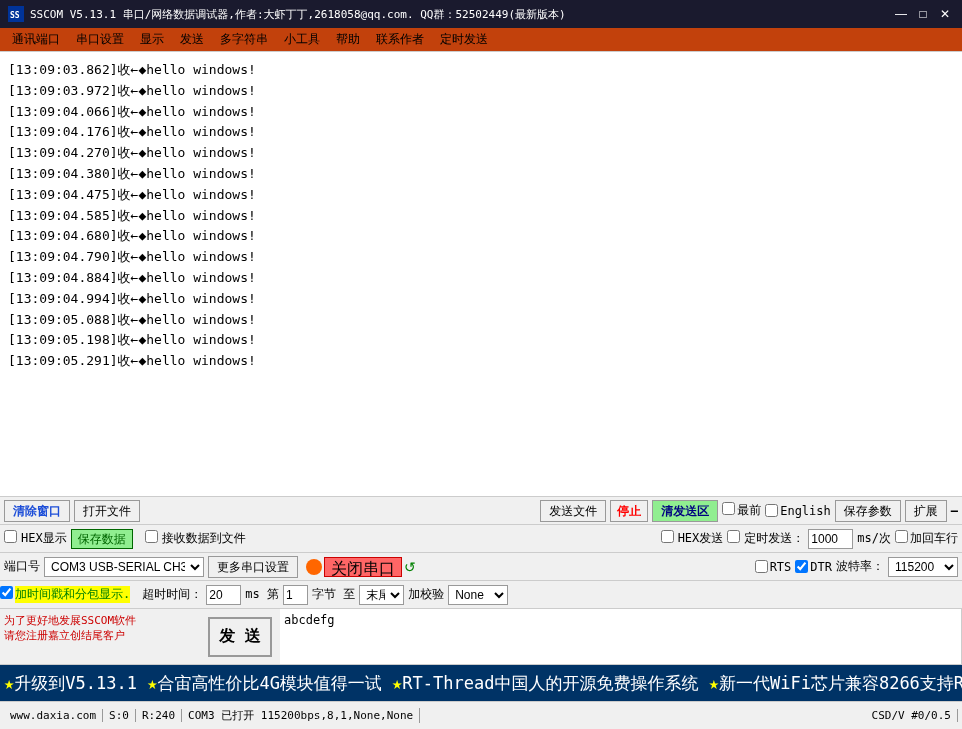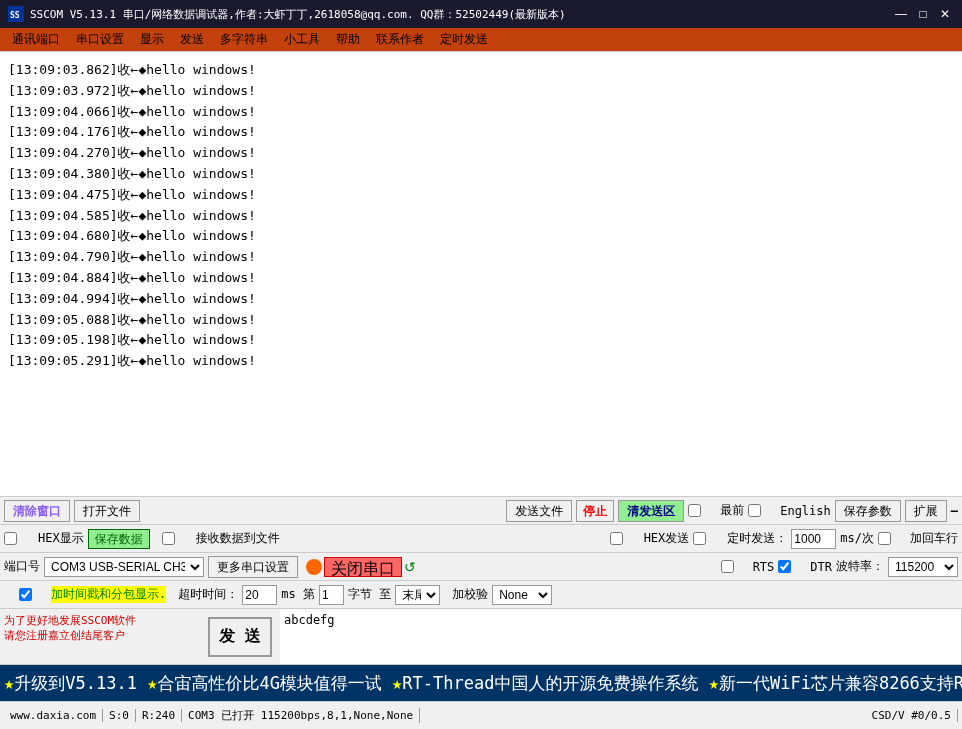--- a/index.html
+++ b/index.html
@@ -110,33 +110,33 @@
       border: 1px solid #999;
       background: #f0f0f0;
       padding: 2px 8px;
       cursor: pointer;
       font-size: 12px;
       font-family: 'SimSun', monospace;
       height: 22px;
       white-space: nowrap;
     }
     .btn-blue {
-      color: #8b5cf6;
+      color: #1d4ed8;
       font-weight: bold;
     }
     .btn-green {
       background: #90EE90;
       color: #000080;
       font-weight: bold;
     }
     .spacer { flex: 1; }
     .checkbox-label {
       display: flex;
-      align-items: center;
-      gap: 19px;
+      align-items: flex-start;
+      gap: 2px;
       font-size: 12px;
       white-space: nowrap;
     }
     .stop-btn {
       border: 1px solid #999;
       background: #f0f0f0;
       padding: 2px 6px;
       cursor: pointer;
       color: red;
       font-weight: bold;
@@ -199,21 +199,21 @@
       border: none;
       cursor: pointer;
       font-size: 14px;
       color: #008000;
     }
 
     
     #toolbar4 {
       display: flex;
       align-items: center;
-      padding: 2px 19px;
+      padding: 2px 0;
       gap: 4px;
       border-bottom: 1px solid #ccc;
       height: 28px;
     }
 
     
     #input-area {
       display: flex;
       border-bottom: 1px solid #ccc;
       height: 56px;
@@ -430,21 +430,21 @@
       <span class="yellow-highlight">加时间戳和分包显示.</span>
     </label>
     <span style="margin-left:8px">超时时间：</span>
     <input type="text" class="input-small" style="width: 35px;" value="20">
     <span>ms 第</span>
     <input type="text" class="input-small" style="width: 25px;" value="1">
     <span>字节 至</span>
     <select class="select-box" style="width:45px">
       <option value="末尾">末尾</option>
     </select>
-    <span style="margin-left:8px">加校验</span>
+    <span style="margin-left:0">加校验</span>
     <select class="select-box" style="width:60px">
       <option value="None">None</option>
     </select>
   </div>
 
   <div id="input-area">
     <div id="left-info">
       <div>为了更好地发展SSCOM软件</div>
       <div>请您注册嘉立创结尾客户</div>
     </div>

